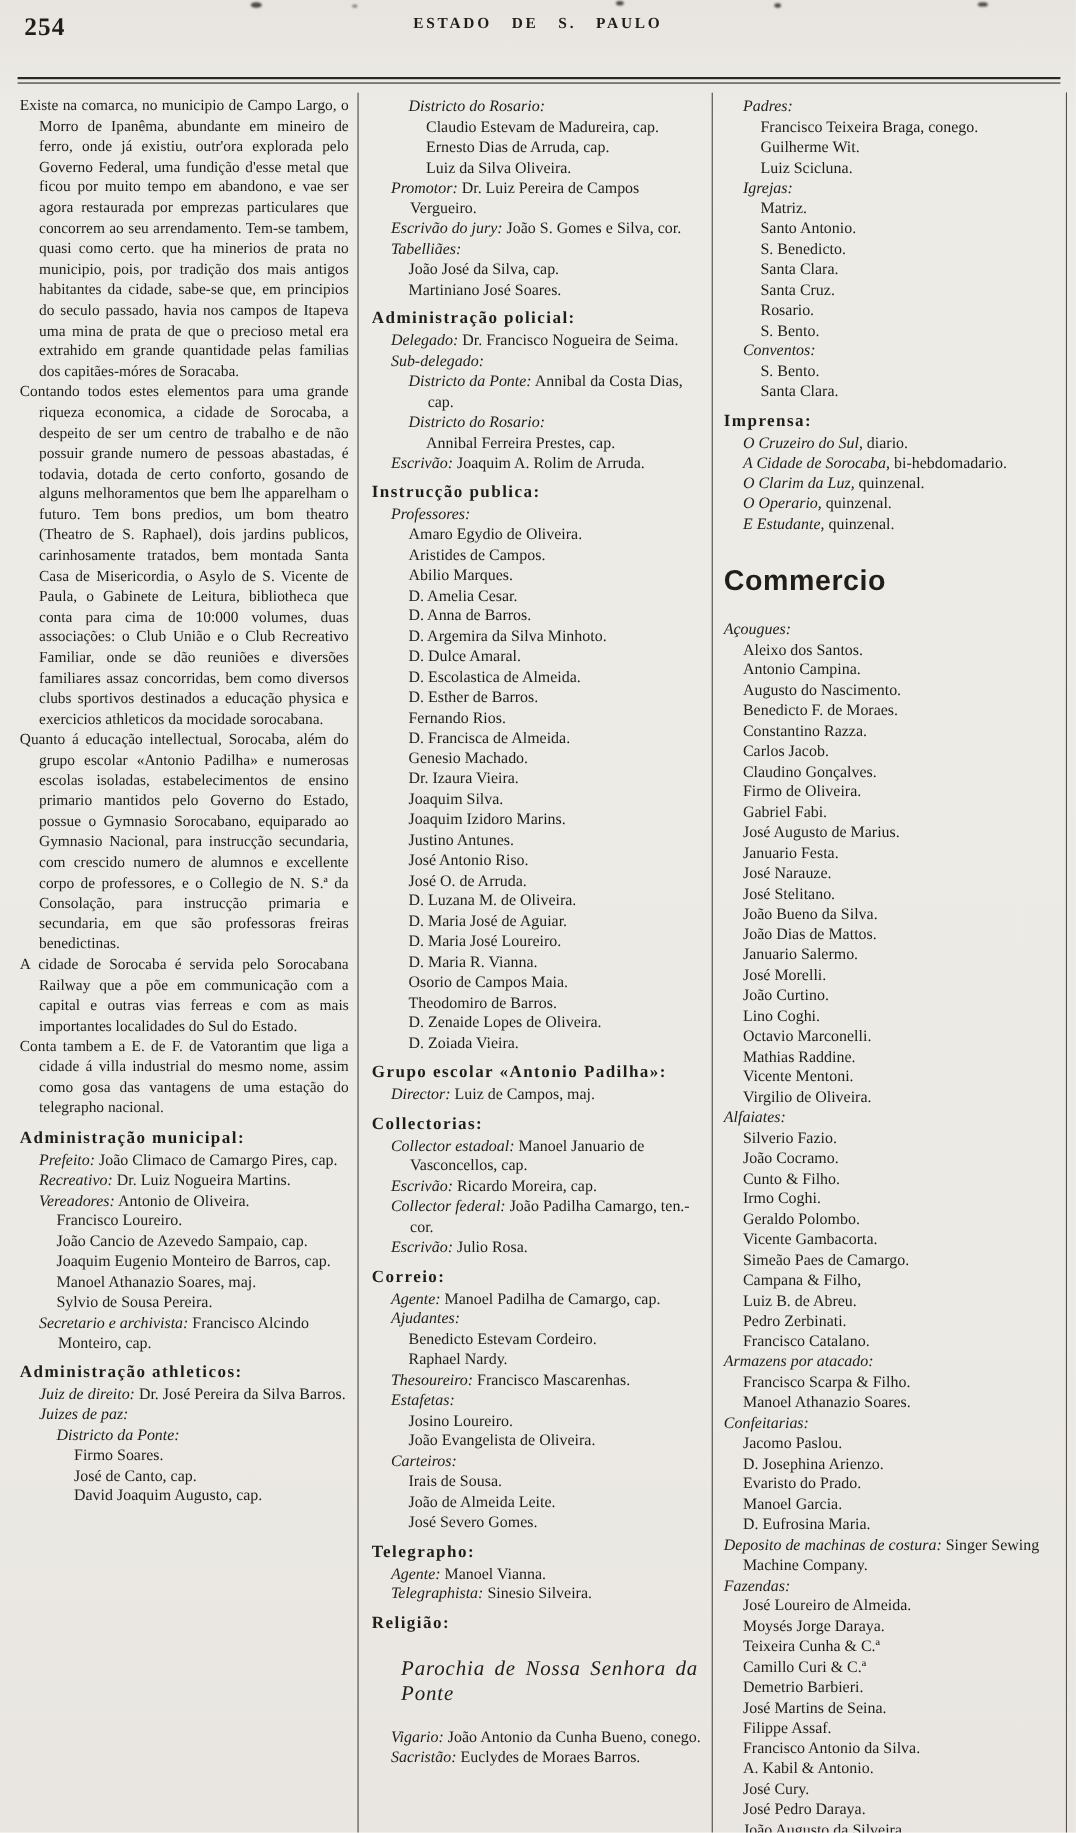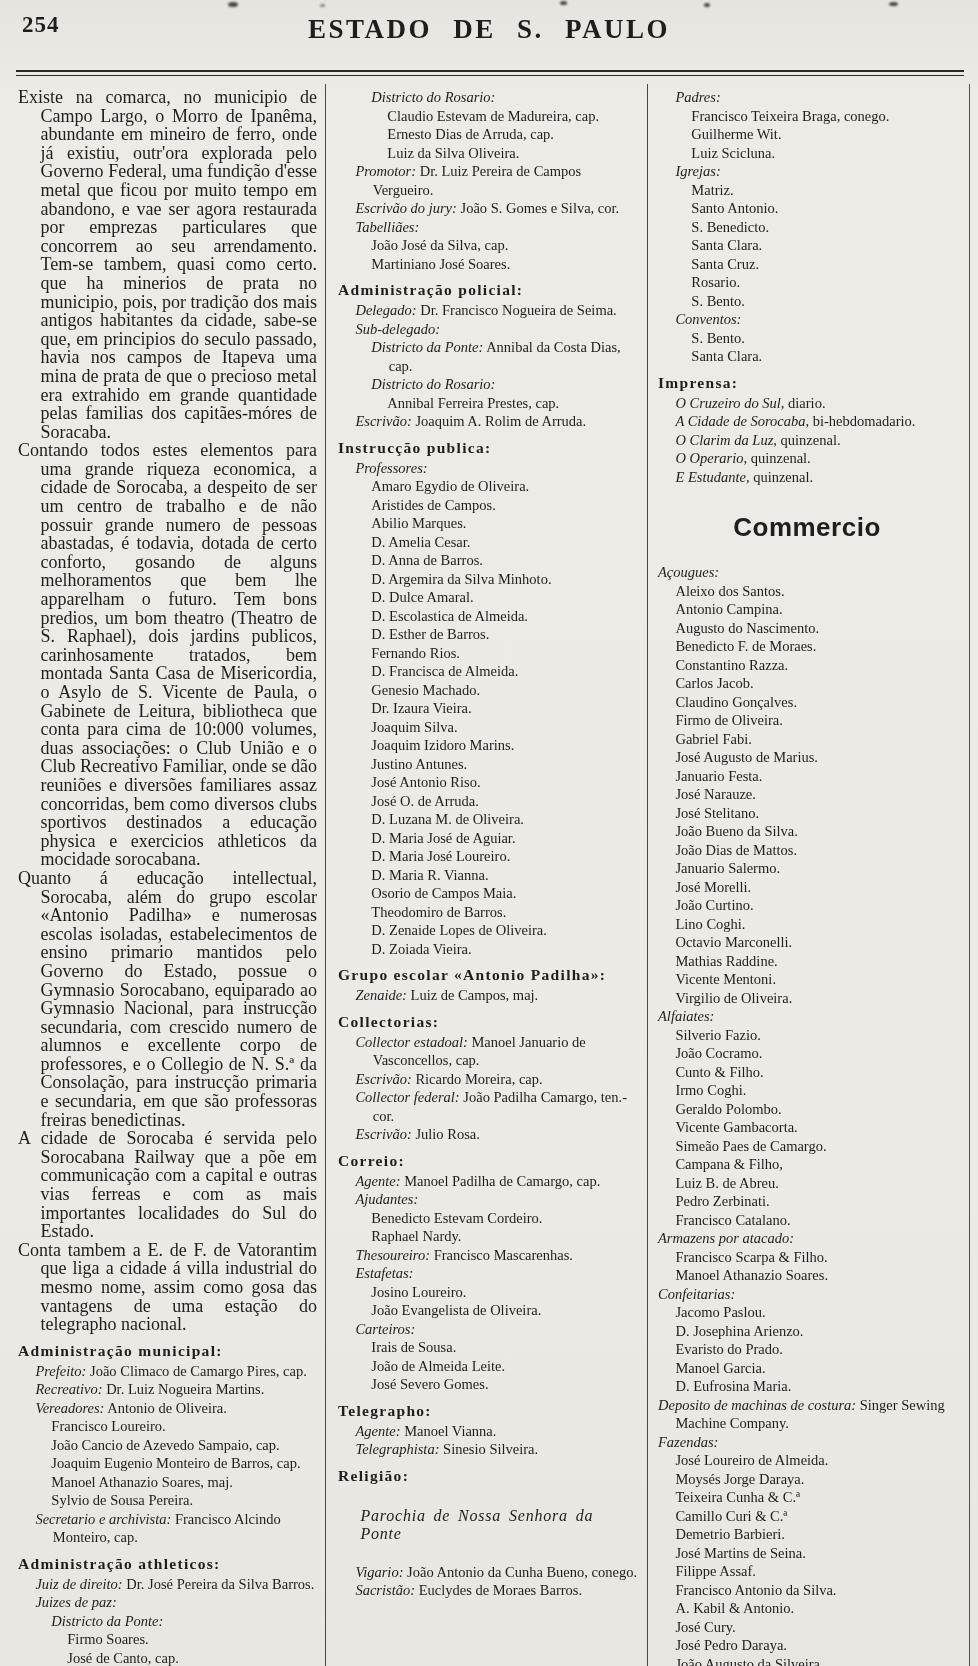--- a/index.html
+++ b/index.html
@@ -16,59 +16,59 @@
   .s1{left:228px;top:2px;width:10px;height:5px;}
   .s2{left:560px;top:1px;width:7px;height:4px;}
   .s3{left:704px;top:3px;width:6px;height:4px;}
   .s4{left:889px;top:2px;width:9px;height:4px;}
   .s5{left:320px;top:4px;width:5px;height:3px;opacity:.5;}
 
   .header{position:relative;height:46px;padding-top:24px;}
   .pageno{position:absolute;left:22px;top:12px;font-size:23px;font-weight:bold;letter-spacing:1px;}
   .ptitle{
     position:absolute;left:0;right:0;top:14px;text-align:center;
-    font-size:27px;font-weight:bold;letter-spacing:2.5px;word-spacing:12px;
+    font-size:14px;font-weight:bold;letter-spacing:2.5px;word-spacing:12px;
   }
   .dblrule{
     margin:0 14px 0 16px;height:3px;
     border-top:2.5px solid #2c2925;border-bottom:1.2px solid #2c2925;
   }
 
   .columns{
     display:flex;align-items:stretch;
     margin:8px 8px 0 14px;height:1592px;overflow:hidden;
     border-right:1.5px solid #55504a;
   }
   .col{flex:0 0 auto;overflow:hidden;box-sizing:border-box;padding:4px 8px 0 4px;}
   .col1{width:312px;border-right:1.5px solid #4c4741;}
   .col2{width:322px;border-right:1.5px solid #4c4741;padding-left:12px;}
   .col3{width:326px;padding-left:10px;}
 
   .p{
-    font-size:18px;line-height:18.6px;text-align:justify;
+    font-size:14px;line-height:18.6px;text-align:justify;
     padding-left:1.25em;text-indent:-1.25em;
   }
   .e{font-size:14.5px;line-height:18.5px;text-indent:-1.2em;}
   .e.l0{padding-left:1.2em;}
   .e.l1{padding-left:2.4em;}
   .e.l2{padding-left:3.5em;}
   .e.l3{padding-left:4.6em;}
   .lab{font-style:italic;}
 
   .h{
     font-size:15.5px;line-height:19px;font-weight:bold;letter-spacing:1.3px;
     margin-top:7px;margin-bottom:2px;
   }
   .big{
     font-family:"Liberation Sans","DejaVu Sans",sans-serif;
     font-size:26px;font-weight:bold;letter-spacing:.5px;
-    text-align:center;margin:26px 10px 20px 0;
+    margin:26px 10px 20px 0;
   }
   .cline{
-    font-style:italic;font-size:16px;letter-spacing:.8px;word-spacing:3px;
+    font-style:italic;font-size:19px;letter-spacing:.8px;word-spacing:3px;
     margin:22px 0 20px 0;padding-left:1.4em;
   }
 </style>
 </head>
 <body>
 
 <div class="page">
   <span class="speck s1"></span>
   <span class="speck s2"></span>
   <span class="speck s3"></span>
@@ -145,21 +145,21 @@
         <div class="e l2">José O. de Arruda.</div>
         <div class="e l2">D. Luzana M. de Oliveira.</div>
         <div class="e l2">D. Maria José de Aguiar.</div>
         <div class="e l2">D. Maria José Loureiro.</div>
         <div class="e l2">D. Maria R. Vianna.</div>
         <div class="e l2">Osorio de Campos Maia.</div>
         <div class="e l2">Theodomiro de Barros.</div>
         <div class="e l2">D. Zenaide Lopes de Oliveira.</div>
         <div class="e l2">D. Zoiada Vieira.</div>
         <div class="h">Grupo escolar «Antonio Padilha»:</div>
-        <div class="e l1"><span class="lab">Zenaide:</span> Luiz de Campos, maj.</div>
+        <div class="e l1"><span class="lab">Director:</span> Luiz de Campos, maj.</div>
         <div class="h">Collectorias:</div>
         <div class="e l1"><span class="lab">Collector estadoal:</span> Manoel Januario de Vasconcellos, cap.</div>
         <div class="e l1"><span class="lab">Escrivão:</span> Ricardo Moreira, cap.</div>
         <div class="e l1"><span class="lab">Collector federal:</span> João Padilha Camargo, ten.-cor.</div>
         <div class="e l1"><span class="lab">Escrivão:</span> Julio Rosa.</div>
         <div class="h">Correio:</div>
         <div class="e l1"><span class="lab">Agente:</span> Manoel Padilha de Camargo, cap.</div>
         <div class="e l1"><span class="lab">Ajudantes:</span></div>
         <div class="e l2">Benedicto Estevam Cordeiro.</div>
         <div class="e l2">Raphael Nardy.</div>

